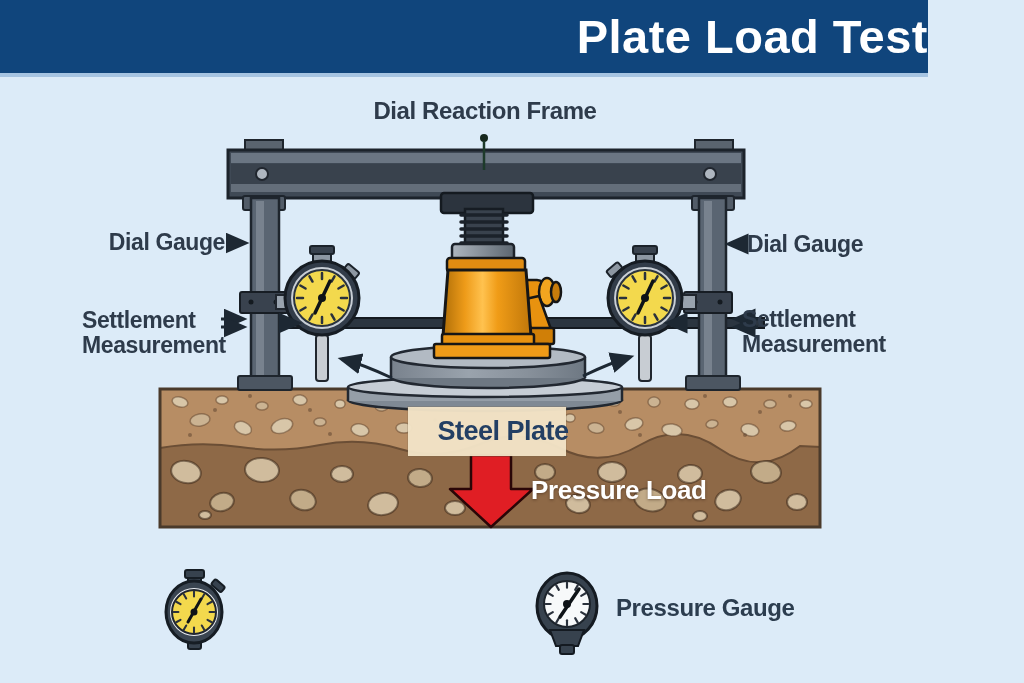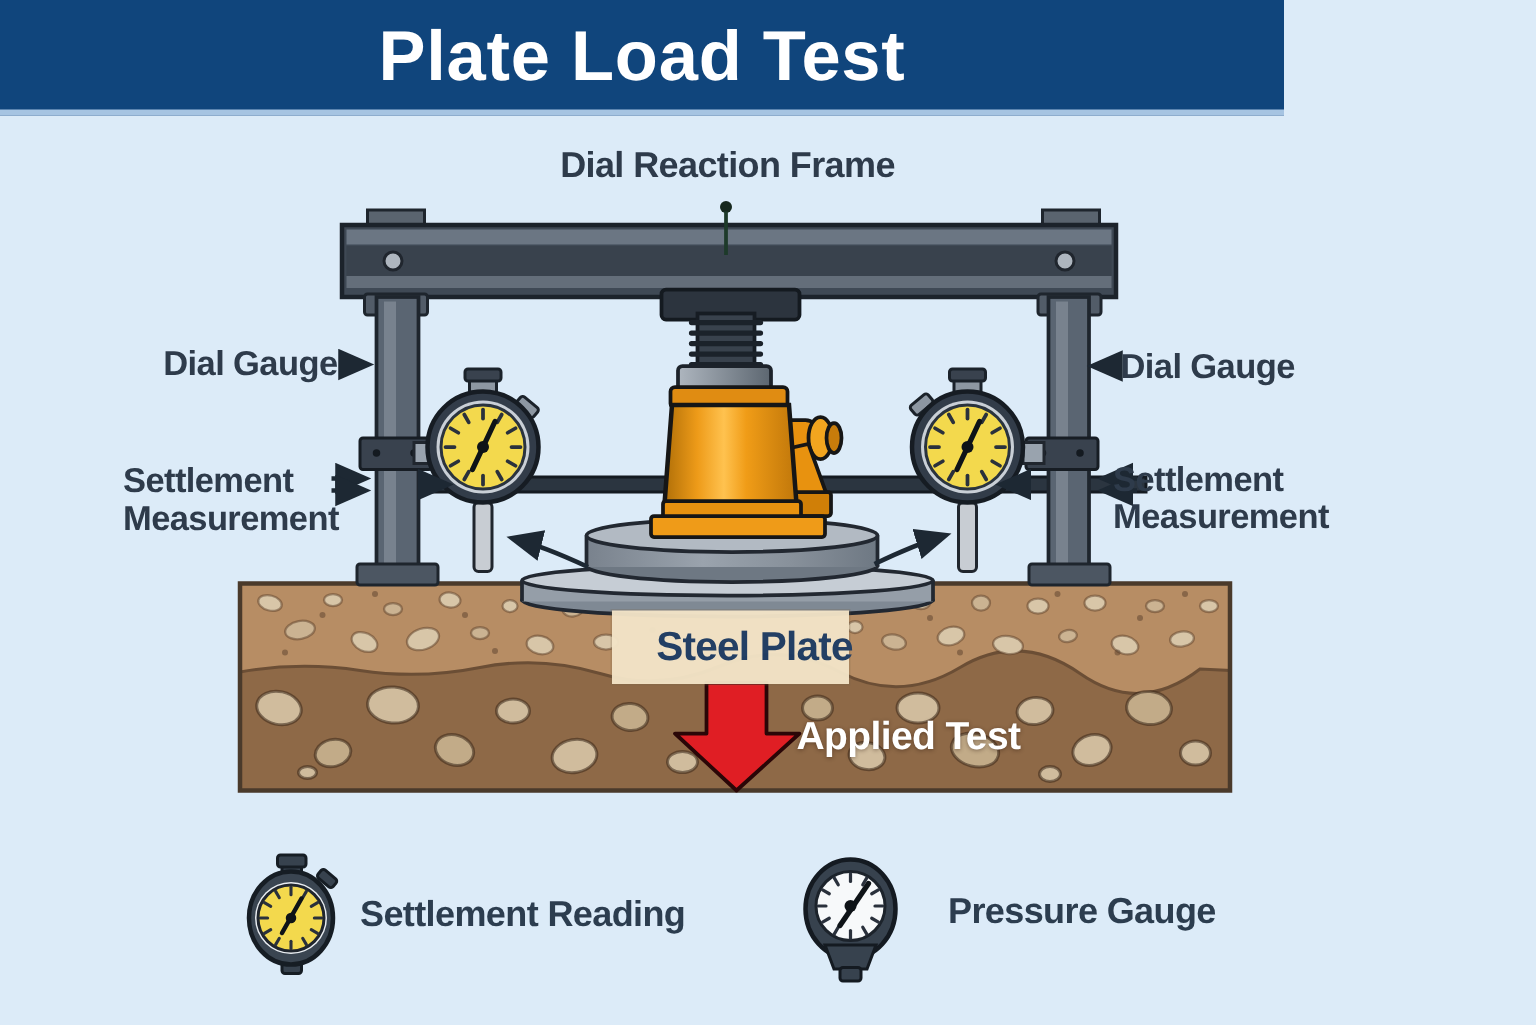--- a/index.html
+++ b/index.html
@@ -4,40 +4,40 @@
 <style>
   :root{
     --header_bg:#10457c; --canvas_bg:#dcebf8; --label_text:#2e3b4b;
     --steel_plate_text:#1d3c64; --steel_plate_box:#f3e4c7; --applied_load_text:#ffffff;
     --arrow_red:#e01e24; --jack_orange:#f09a1f; --gauge_face:#f3d94d;
     --soil_top:#b78d64; --soil_bottom:#8e6947; --legend_text:#2c3d4f;
   }
   html,body{margin:0;padding:0;}
   .canvas{position:relative;width:1024px;height:683px;background:var(--canvas_bg);
     overflow:hidden;font-family:"Liberation Sans",sans-serif;}
-  .header{position:absolute;left:0;top:0;width:856px;height:73px;background:var(--header_bg);
-    border-bottom:4px solid #a6c4e2;display:flex;align-items:center;justify-content:center;}
+  .header{position:absolute;left:0;top:0;width:928px;height:73px;background:var(--header_bg);
+    border-bottom:4px solid #a6c4e2;display:flex;align-items:center;justify-content:flex-end;}
   .title{color:#fff;font-size:47px;font-weight:700;letter-spacing:.5px;}
   .lbl{position:absolute;color:var(--label_text);font-weight:700;letter-spacing:-.4px;}
   .lbl-lrf{left:485px;top:97px;transform:translateX(-50%);font-size:24px;white-space:nowrap;}
   .lbl-dial-l{left:60px;top:229px;width:165px;text-align:right;font-size:23px;white-space:nowrap;}
   .lbl-dial-r{left:747px;top:231px;font-size:23px;white-space:nowrap;}
   .lbl-settle{width:160px;text-align:left;font-size:23px;line-height:1.1;}
   .lbl-settle-l{left:82px;top:308px;}
   .lbl-settle-r{left:742px;top:307px;}
   .steel-plate-box{position:absolute;left:408px;top:407px;width:158px;height:49px;
     background:var(--steel_plate_box);opacity:.96;display:flex;align-items:center;justify-content:center;
     box-shadow:0 0 0 1px rgba(120,100,70,.25);}
   .steel-plate-box span{color:var(--steel_plate_text);font-size:27px;font-weight:700;letter-spacing:-.5px;white-space:nowrap;margin-left:32px;}
   .lbl-applied{left:531px;top:475px;color:var(--applied_load_text);font-size:26px;
     text-shadow:0 1px 3px rgba(40,20,10,.45);white-space:nowrap;}
   .legend-label{position:absolute;color:var(--legend_text);font-weight:700;font-size:24px;
     letter-spacing:-.4px;white-space:nowrap;}
   .legend-1{left:240px;top:596px;}
-  .legend-2{left:632px;top:594px;}
+  .legend-2{left:616px;top:594px;}
   svg{position:absolute;left:0;top:0;}
 </style>
 </head>
 <body>
 
 <div class="canvas">
 
   <svg width="1024" height="683" viewBox="0 0 1024 683">
     <defs>
       <marker id="arr" markerWidth="9" markerHeight="8" refX="6.5" refY="3.5" orient="auto">
@@ -295,18 +295,17 @@
 
   <div class="lbl lbl-lrf">Dial Reaction Frame</div>
   <div class="lbl lbl-dial-l">Dial Gauge</div>
   <div class="lbl lbl-dial-r">Dial Gauge</div>
   <div class="lbl lbl-settle lbl-settle-l">Settlement Measurement</div>
   <div class="lbl lbl-settle lbl-settle-r">Settlement Measurement</div>
 
   <div class="steel-plate-box">
     <span>Steel Plate</span>
   </div>
-  <div class="lbl lbl-applied">Applied Test</div>
-
-  <div class="legend-label legend-1">Settlement Reading</div>
+  <div class="lbl lbl-applied">Pressure Load</div>
+
   <div class="legend-label legend-2">Pressure Gauge</div>
 
 </div>
 
 </body></html>

